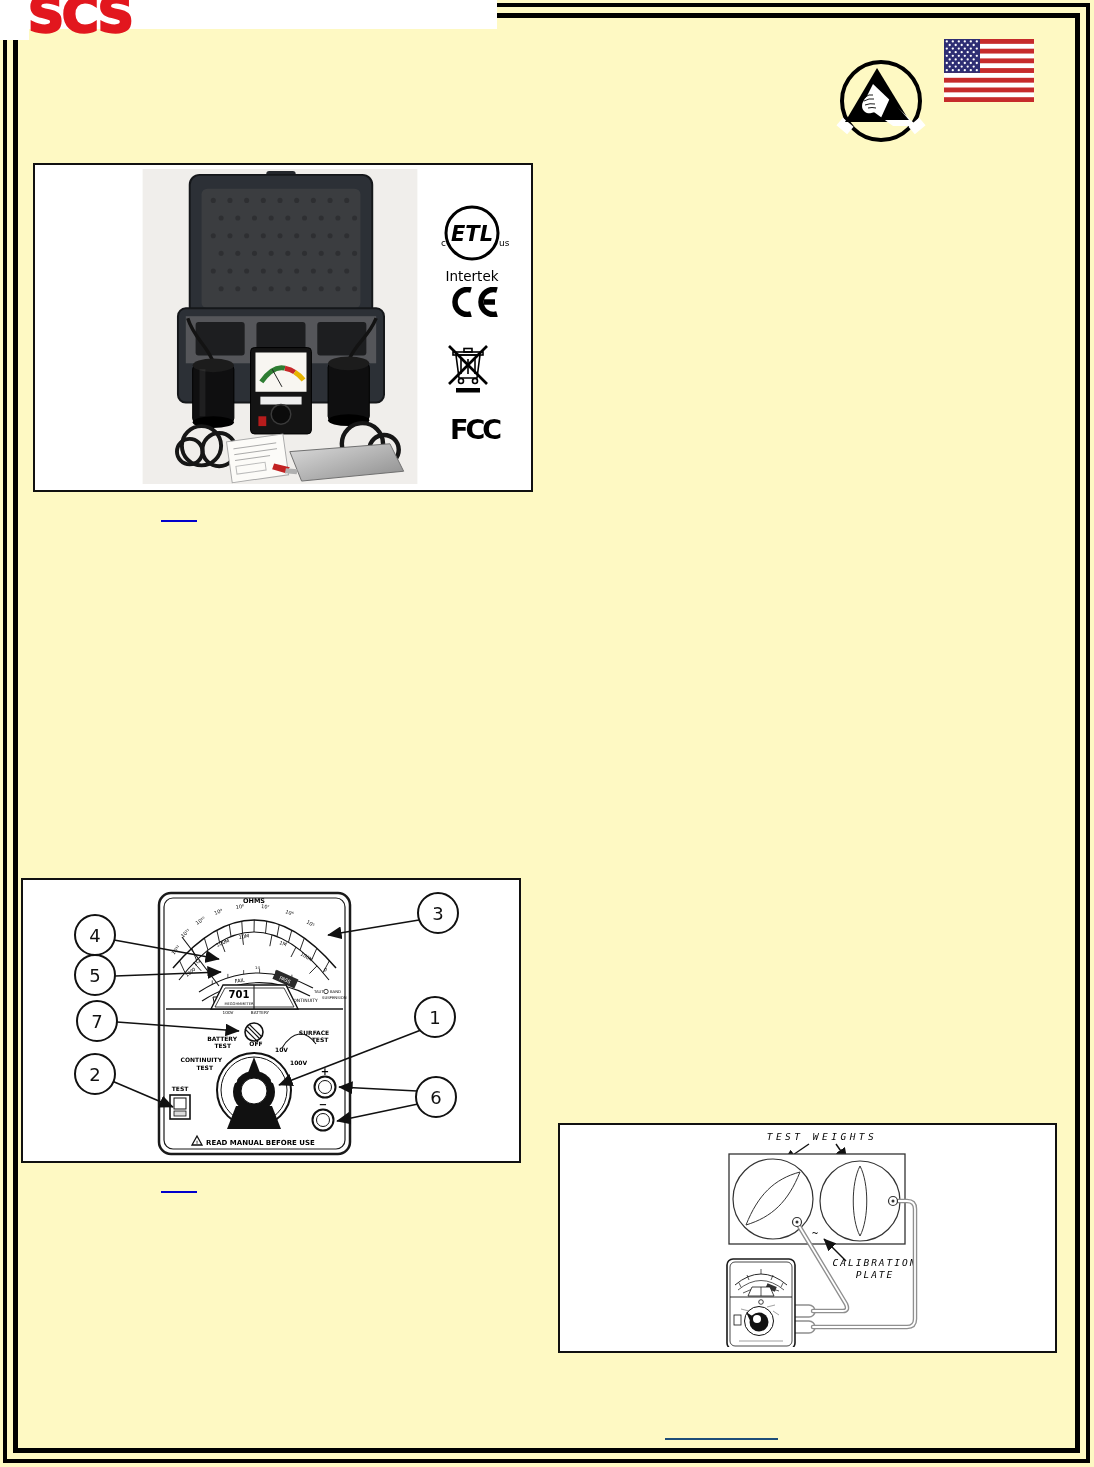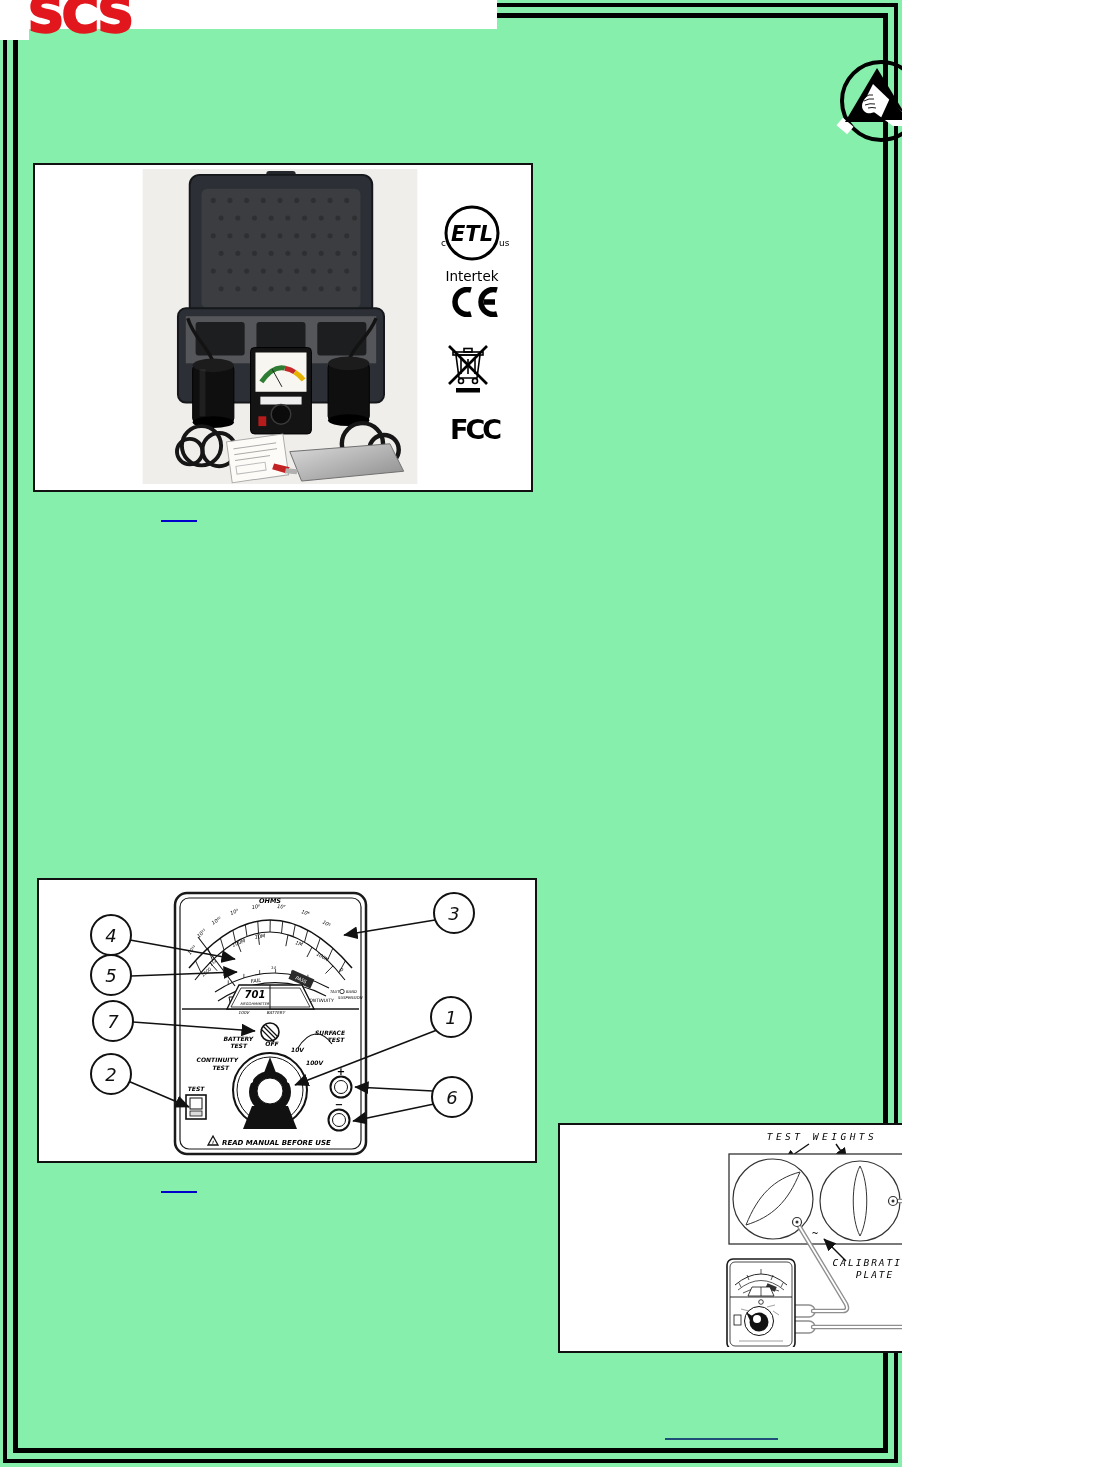--- a/index.html
+++ b/index.html
@@ -1,27 +1,27 @@
 <!DOCTYPE html>
 <html><head>
 <meta charset="utf-8">
 <style>
   html,body{margin:0;padding:0;background:#fff;}
-  .page{position:relative;width:902px;height:1467px;background:#86efac;overflow:hidden;
+  .page{position:relative;width:1094px;height:1467px;background:#fef9c3;overflow:hidden;
         font-family:"DejaVu Sans", sans-serif;}
   .border-outer{position:absolute;left:3px;top:3px;right:4px;bottom:4px;border:4px solid #000;}
   .border-inner{position:absolute;left:13px;top:13px;right:14px;bottom:14px;border:5px solid #000;}
   .mask{position:absolute;background:#fff;}
   .mask1{left:0;top:0;width:497px;height:29px;}
   .mask2{left:0;top:0;width:29px;height:40px;}
   .scs-logo{position:absolute;left:28px;top:-10px;font-size:50px;font-weight:bold;
             letter-spacing:-2px;color:#E2171E;-webkit-text-stroke:2.5px #E2171E;line-height:1;}
   .figbox{position:absolute;background:#fff;border:2px solid #111;}
   .fig1{left:33px;top:163px;width:496px;height:325px;}
-  .fig2{left:37px;top:878px;width:496px;height:281px;font-style:italic;}
+  .fig2{left:21px;top:878px;width:496px;height:281px;}
   .fig3{left:558px;top:1123px;width:495px;height:226px;font-style:italic;}
   .abs{position:absolute;}
   .linkline{position:absolute;height:2px;}
   .link-blue{background:#0000CC;}
   .link-steel{background:#1F4E79;}
   svg text{font-family:"DejaVu Sans", sans-serif;}
   svg .mono{font-family:"DejaVu Sans Mono", monospace;}
 </style>
 </head>
 <body>

